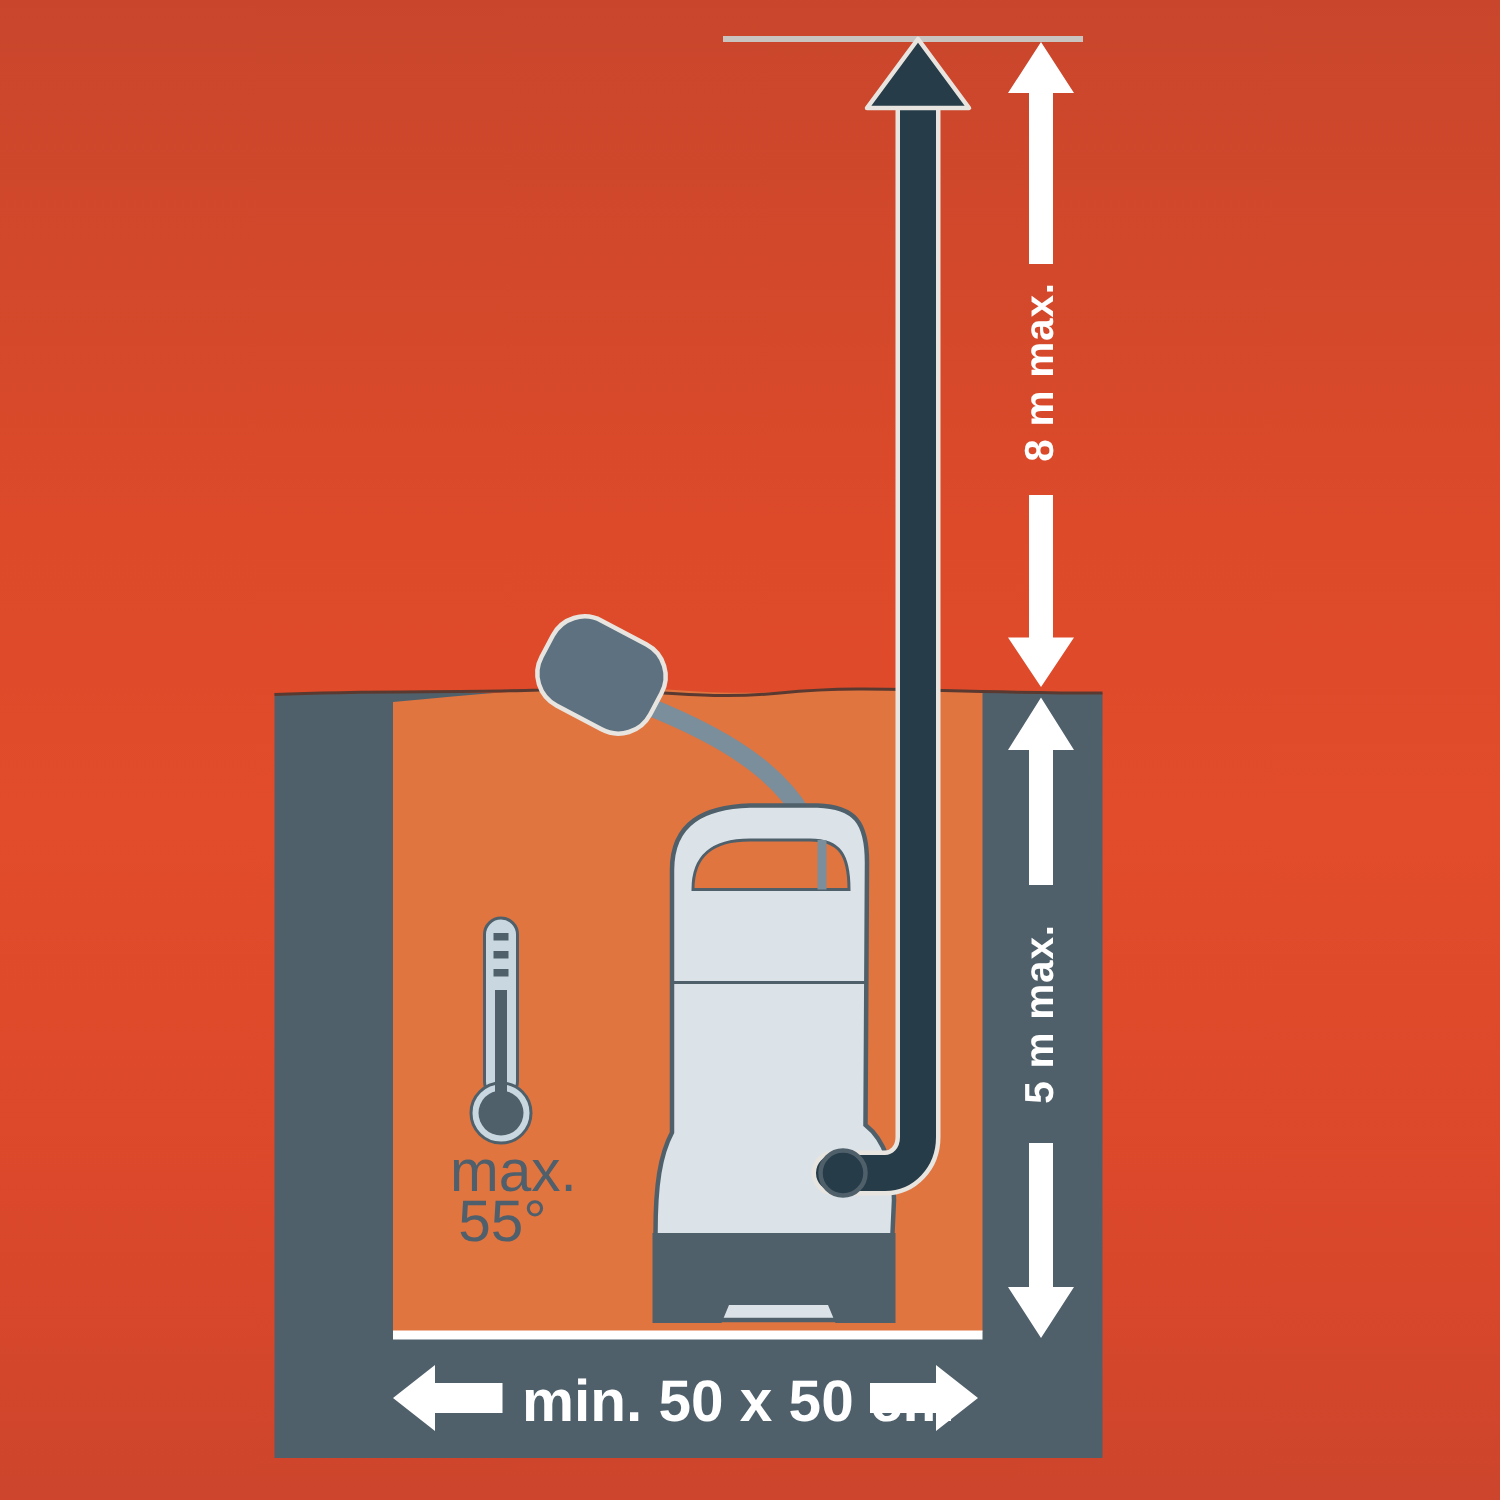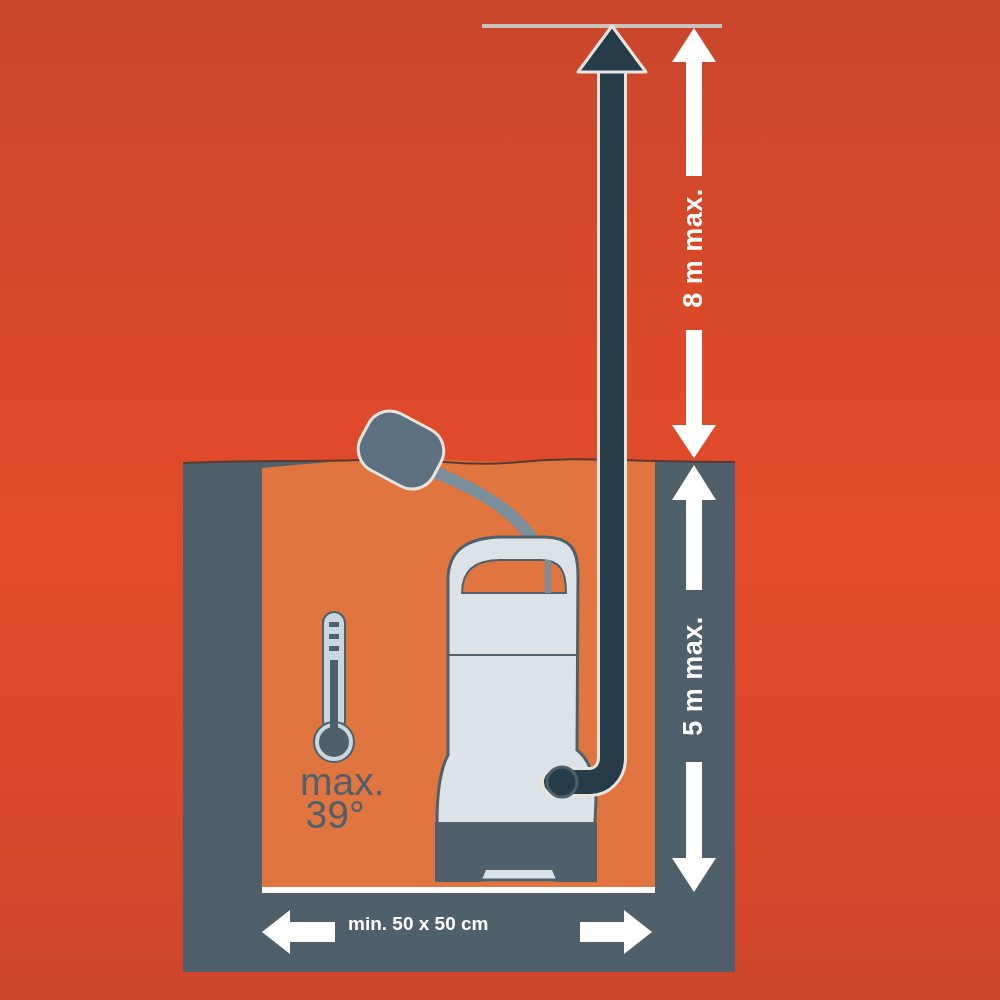--- a/index.html
+++ b/index.html
@@ -3,21 +3,21 @@
   <meta charset="utf-8">
   <style>
     html, body { margin:0; padding:0; }
     body { width:1000px; height:1000px; overflow:hidden; font-family:"Liberation Sans", sans-serif; }
     #stage { position:relative; width:1000px; height:1000px;
       background: linear-gradient(180deg, #c9462c 0%, #dc4a2a 35%, #e24c2a 55%, #d9472b 85%, #cc452c 100%); }
     svg { position:absolute; left:0; top:0; }
     .lbl { position:absolute; color:#fff; font-weight:bold; font-family:"Liberation Sans", sans-serif; white-space:nowrap; }
     .vlabel { transform-origin: center center; transform: rotate(-90deg); font-size:27px; letter-spacing:0.5px; }
     .temp { position:absolute; color:#4f5f6b; font-size:39px; text-align:center; line-height:30px; font-family:"Liberation Sans", sans-serif; }
-    .width-lbl { font-size:19px; }
+    .width-lbl { font-size:39px; }
   </style>
 </head>
 <body>
 
 <div id="stage">
   <svg width="1000" height="1000" viewBox="0 0 1000 1000">
 
     <line x1="482" y1="26" x2="722" y2="26" stroke="#c9c4c0" stroke-width="4"></line>
 
     <rect x="183" y="462" width="552" height="510" fill="#4f606b"></rect>
@@ -67,14 +67,14 @@
       <rect x="329" y="622" width="10" height="5" fill="#4f606b"></rect>
       <rect x="329" y="634" width="10" height="5" fill="#4f606b"></rect>
       <rect x="329" y="646" width="10" height="5" fill="#4f606b"></rect>
     </g>
   </svg>
 
   <div class="lbl vlabel" style="left:634px; top:232px; width:120px; height:32px; text-align:center;">8 m max.</div>
   <div class="lbl vlabel" style="left:634px; top:660px; width:120px; height:32px; text-align:center;">5 m max.</div>
   <div class="lbl width-lbl" style="left:348px; top:913px;">min. 50 x 50 cm</div>
   <div class="temp" style="left:300px; top:767px; width:70px;">max.</div>
-  <div class="temp" style="left:300px; top:800px; width:70px;">39°</div>
+  <div class="temp" style="left:300px; top:800px; width:70px;">55°</div>
 </div>
 
 </body></html>

